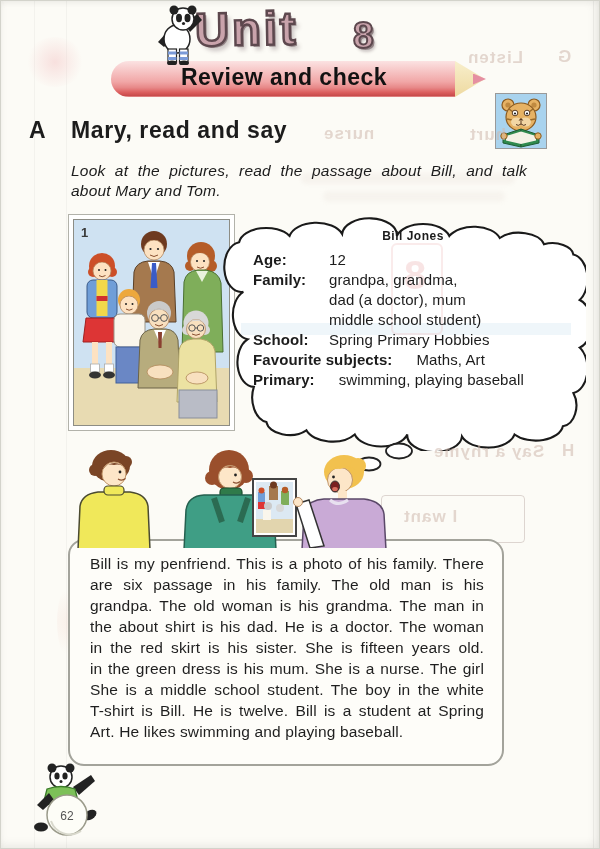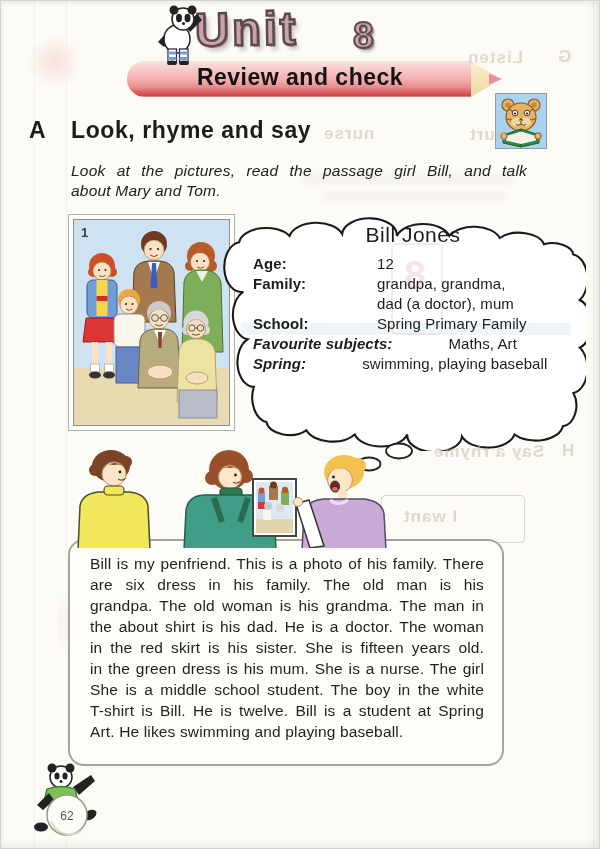--- a/index.html
+++ b/index.html
@@ -16,21 +16,21 @@
     left:194px;top:0px;font-size:47px;font-weight:bold;letter-spacing:3px;
     color:#c9a3ab;-webkit-text-stroke:2.5px #5d484e;
     text-shadow:2px 2px 0 rgba(92,72,78,.55),4px 5px 4px rgba(92,72,78,.30);
     transform:rotate(-1deg);
   }
   .unit-eight{
     left:352px;top:14px;font-size:37px;font-weight:bold;
     color:#c9a3ab;-webkit-text-stroke:2px #5d484e;
     text-shadow:2px 2px 0 rgba(92,72,78,.55),3px 4px 3px rgba(92,72,78,.30);
   }
-  .pencil{left:126px;top:60px;width:378px;height:32px;}
+  .pencil{left:110px;top:60px;width:378px;height:32px;}
   .pencil-body{
     position:absolute;left:0;top:0;width:344px;height:36px;
     border-radius:18px 0 0 18px;
     background:linear-gradient(180deg,#fbe2e2 0%,#f6c3c3 30%,#f1a6a6 58%,#e78888 74%,#dc5f5f 87%,#c94c4c 96%,#e89a9a 100%);
   }
   .pencil-wood{
     position:absolute;left:344px;top:0;width:30px;height:36px;
     background:linear-gradient(180deg,#f8efcc,#eed9a0);
     clip-path:polygon(0 0,100% 50%,0 100%);
   }
@@ -49,24 +49,24 @@
   .instr .l0{text-align:justify;text-align-last:justify;}
   
   .photo-frame{
     left:67px;top:213px;width:167px;height:217px;box-sizing:border-box;
     border:1px solid #b2b2aa;background:#fff;padding:4px;
   }
   .photo-inner{width:100%;height:100%;box-sizing:border-box;border:1px solid #8d8d85;overflow:hidden;}
   
   .cloud{left:215px;top:206px;width:370px;height:244px;}
   .card{left:252px;top:222px;width:320px;z-index:5;}
-  .card-title{text-align:center;font-size:21px;font-weight:normal;letter-spacing:.5px;margin-bottom:7px;}
-  .card-row{display:flex;font-size:15px;line-height:20px;letter-spacing:.1px;gap:48px;}
+  .card-title{text-align:center;font-size:12px;font-weight:bold;letter-spacing:.5px;margin-bottom:7px;margin-top:6px;}
+  .card-row{display:flex;font-size:15px;line-height:20px;letter-spacing:.1px;}
   .card-row .lab{font-weight:bold;width:76px;flex:none;}
-  .card-row.inline .lab{width:auto;margin-right:8px;font-style:italic;}
+  .card-row.inline .lab{width:auto;margin-right:24px;}
   
   .passage-box{
     left:67px;top:538px;width:436px;height:227px;box-sizing:border-box;
     background:#fefdf9;border:2px solid #a3a39b;border-radius:16px;
     padding:12px 18px 0 20px;z-index:1;
   }
   .p-line{font-size:15.5px;line-height:21px;letter-spacing:.15px;color:#1f1f1f;
     text-align:justify;text-align-last:justify;}
   .p-line.last{text-align-last:left;}
   
@@ -145,23 +145,23 @@
     <path d="M26 28 v3 M26 31 q-3 2.5 -5 .5 M26 31 q3 2.5 5 .5" stroke="#5a3a20" stroke-width="1" fill="none"></path>
     <polygon points="8,42 26,36 26,54 8,50" fill="#2f8a4e" stroke="#1e5c32" stroke-width="1"></polygon>
     <polygon points="44,42 26,36 26,54 44,50" fill="#2f8a4e" stroke="#1e5c32" stroke-width="1"></polygon>
     <polygon points="11,43 26,38.5 26,51 11,47.5" fill="#f4f2e6"></polygon>
     <polygon points="41,43 26,38.5 26,51 41,47.5" fill="#f4f2e6"></polygon>
     <circle cx="9" cy="43" r="3.2" fill="#e6b264" stroke="#8a5a20" stroke-width="1"></circle>
     <circle cx="43" cy="43" r="3.2" fill="#e6b264" stroke="#8a5a20" stroke-width="1"></circle>
   </svg>
 
   <div class="abs sec-letter">A</div>
-  <div class="abs sec-title">Look, rhyme and say</div>
+  <div class="abs sec-title">Mary, read and say</div>
   <div class="abs instr">
-    <div class="l0">Look at the pictures, read the passage girl Bill, and talk</div>
+    <div class="l0">Look at the pictures, read the passage about Bill, and talk</div>
     <div>about Mary and Tom.</div>
   </div>
 
   <div class="abs photo-frame">
     <div class="photo-inner">
       <svg width="155" height="205" viewBox="0 0 155 205">
         <rect width="155" height="205" fill="#cfe2f2"></rect>
         <rect y="148" width="155" height="57" fill="#e8dbb2"></rect>
 
         <circle cx="80" cy="24" r="13" fill="#6e3a20"></circle>
@@ -266,43 +266,44 @@
     </div>
     <div class="card-row">
       <span class="lab"></span>
       <span class="val">dad (a doctor), mum</span>
     </div>
     <div class="card-row">
       <span class="lab"></span>
     </div>
     <div class="card-row">
       <span class="lab"></span>
+      <span class="val">middle school student)</span>
     </div>
     <div class="card-row">
       <span class="lab">School:</span>
-      <span class="val">Spring Primary Family</span>
+      <span class="val">Spring Primary Hobbies</span>
     </div>
     <div class="card-row inline">
       <span class="lab">Favourite subjects:</span>
       <span class="val">Maths, Art</span>
     </div>
     <div class="card-row inline">
-      <span class="lab">Spring:</span>
+      <span class="lab">Primary:</span>
       <span class="val">swimming, playing baseball</span>
     </div>
   </div>
 
   <svg class="abs" style="left:350px;top:438px;z-index:6;" width="66" height="34" viewBox="0 0 66 34">
     <ellipse cx="48" cy="12" rx="13" ry="7.5" fill="#fff" stroke="#222" stroke-width="1.8"></ellipse>
     <ellipse cx="18" cy="25" rx="11.5" ry="6.5" fill="#fff" stroke="#222" stroke-width="1.8"></ellipse>
   </svg>
 
   <div class="abs passage-box">
     <div class="p-line">Bill is my penfriend. This is a photo of his family. There</div>
-    <div class="p-line">are six dress in his family. The old man is his</div>
+    <div class="p-line">are six passage in his family. The old man is his</div>
     <div class="p-line">grandpa. The old woman is his grandma. The man in</div>
     <div class="p-line">the about shirt is his dad. He is a doctor. The woman</div>
     <div class="p-line">in the red skirt is his sister. She is fifteen years old.</div>
     <div class="p-line">in the green dress is his mum. She is a nurse. The girl</div>
     <div class="p-line">She is a middle school student. The boy in the white</div>
     <div class="p-line">T-shirt is Bill. He is twelve. Bill is a student at Spring</div>
     <div class="p-line last">Art. He likes swimming and playing baseball.</div>
   </div>
 
   <svg class="abs" style="left:63px;top:443px;z-index:6;" width="372" height="104" viewBox="0 0 372 104">

